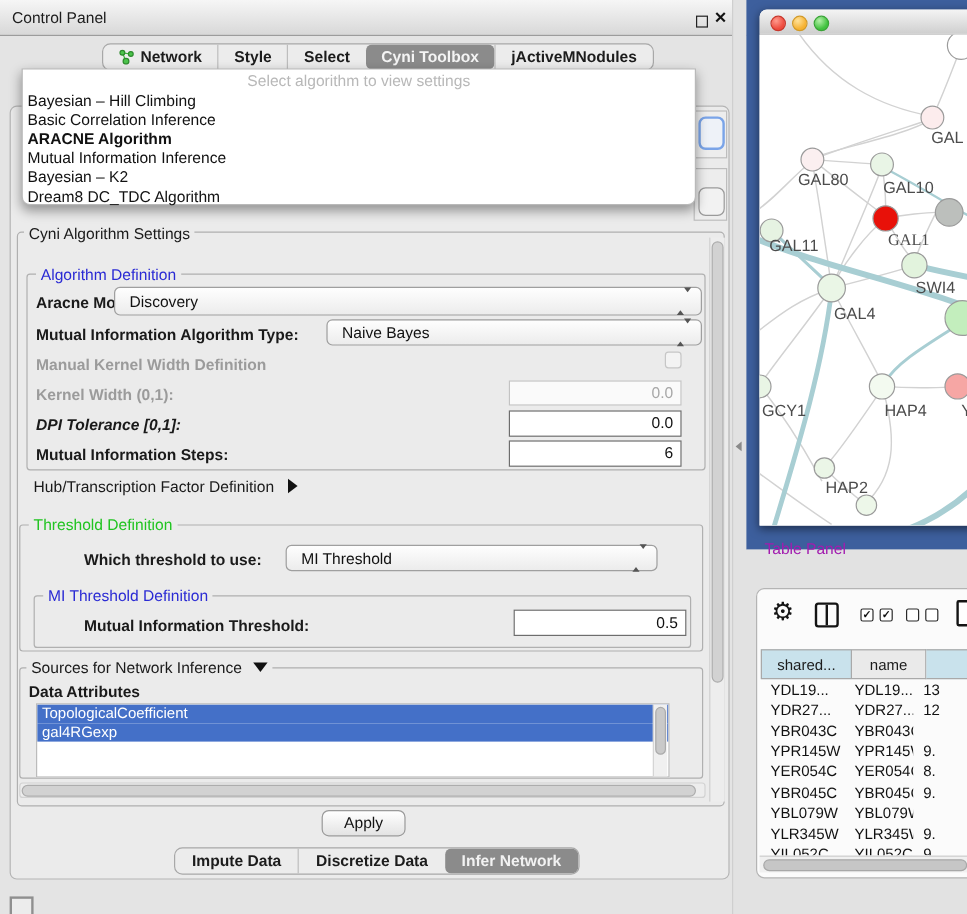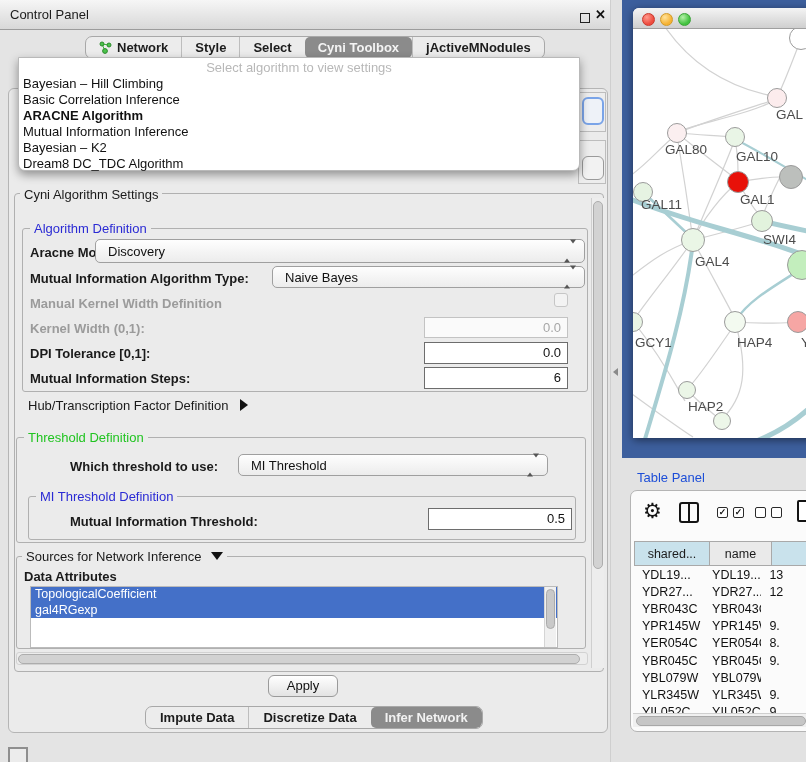--- a/index.html
+++ b/index.html
@@ -126,21 +126,21 @@
   .tl { position:absolute; top:4.5px; width:13px; height:13px; border-radius:50%; }
   #tl-red    { left:9px;  background:radial-gradient(circle at 35% 30%, #ff9a8d, #ee4b3e 65%); border:1px solid #c8372c;}
   #tl-yellow { left:27px; background:radial-gradient(circle at 35% 30%, #ffe29a, #f6b233 65%); border:1px solid #d29a28;}
   #tl-green  { left:45px; background:radial-gradient(circle at 35% 30%, #b4f0a8, #42c23f 65%); border:1px solid #3aa437;}
   #net-content { position:absolute; left:0; top:21px; width:226px; height:409px; overflow:hidden; background:#fff; }
   .node { position:absolute; border-radius:50%; border:1.2px solid #9b9b9b; }
   .net-label { position:absolute; color:#4c4c4c; font-size:13.5px; white-space:nowrap; }
 
   
   #table-panel-bg { left:622px; top:458px; width:184px; height:304px; background:#e2e2e2; }
-  #table-panel-title { left:637px; top:470px; color:#1d4ed8; }
+  #table-panel-title { left:637px; top:450px; color:#a21caf; }
   #table-card { left:630px; top:490px; width:195px; height:242px; background:#fbfbfb; border:1px solid #b4b4b4; border-radius:7px; overflow:hidden; }
   #gear-icon { position:absolute; left:12px; top:9px; font-size:21px; color:#141414; line-height:21px;}
   #split-icon { position:absolute; left:48px; top:11px; width:20px; height:21px; border:2px solid #141414; border-radius:3px; }
   #split-icon::after { content:""; position:absolute; left:7px; top:0; width:2px; height:17px; background:#141414; }
   .cb-pair { position:absolute; top:16px; display:flex; gap:5px; }
   #cb-checked { left:86px; }
   #cb-unchecked { left:124px; }
   .mini-cb { width:11px; height:11px; border:1.5px solid #2a2a2a; border-radius:2px; font-size:9px; font-weight:bold; line-height:9px; text-align:center; color:#111; background:#fff;}
   #doc-icon { position:absolute; left:166px; top:9px; width:18px; height:22px; border:2px solid #141414; border-radius:2px; background:#fff; }
   #tbl-header { position:absolute; left:3px; top:50px; display:flex; height:25px; }
@@ -213,21 +213,21 @@
     <span>Naive Bayes</span>
     <span class="arrows"><span class="arrow-up"></span><span class="arrow-dn"></span></span>
   </div>
 
   <div class="flabel dis" style="left:30px; top:296px;">Manual Kernel Width Definition</div>
   <div id="manual-kernel-cb" class="abs"></div>
 
   <div class="flabel dis" style="left:30px; top:321px;">Kernel Width (0,1):</div>
   <div class="tfield dis" style="left:424px; top:317px; width:144px; height:21px;">0.0</div>
 
-  <div class="flabel" style="left:30px; top:346px;">DPI Tolerance [0,1]:</div>
+  <div class="flabel" style="left:30px; top:346px;font-style:italic;">DPI Tolerance [0,1]:</div>
   <div class="tfield" style="left:424px; top:342px; width:144px; height:22px;">0.0</div>
 
   <div class="flabel" style="left:30px; top:371px;">Mutual Information Steps:</div>
   <div class="tfield" style="left:424px; top:367px; width:144px; height:22px;">6</div>
 
   <div class="abs" style="left:28px; top:398px;">
     <span>Hub/Transcription Factor Definition</span>
     <span class="tri-right" style="margin-left:8px;"></span>
   </div>
 
@@ -350,21 +350,21 @@
           <div class="node" style="left: -10px; top: 283px; width: 20px; height: 20px; background: rgb(233, 245, 229);"></div>
           <div class="node" style="left: 91px; top: 282px; width: 22px; height: 22px; background: rgb(243, 250, 240);"></div>
           <div class="node" style="left: 154px; top: 282px; width: 22px; height: 22px; background: rgb(246, 166, 164);"></div>
           <div class="node" style="left: 45px; top: 352px; width: 18px; height: 18px; background: rgb(235, 246, 231);"></div>
           <div class="node" style="left: 80px; top: 383px; width: 18px; height: 18px; background: rgb(237, 247, 233);"></div>
         </div>
       <div id="net-labels">
           <div class="net-label" style="left: 143px; top: 78px;">GAL</div>
           <div class="net-label" style="left: 32px; top: 113px;">GAL80</div>
           <div class="net-label" style="left: 103px; top: 120px;">GAL10</div>
-          <div class="net-label" style="left: 107px; top: 163px;">GAL1</div>
+          <div class="net-label" style="left: 107px; top: 163px; font-family: Liberation Serif, serif;">GAL1</div>
           <div class="net-label" style="left: 8px; top: 168px;">GAL11</div>
           <div class="net-label" style="left: 130px; top: 203px;">SWI4</div>
           <div class="net-label" style="left: 62px; top: 225px;">GAL4</div>
           <div class="net-label" style="left: 2px; top: 306px;">GCY1</div>
           <div class="net-label" style="left: 104px; top: 306px;">HAP4</div>
           <div class="net-label" style="left: 168px; top: 306px;">Y</div>
           <div class="net-label" style="left: 55px; top: 370px;">HAP2</div>
         </div>
     </div>
   </div>

